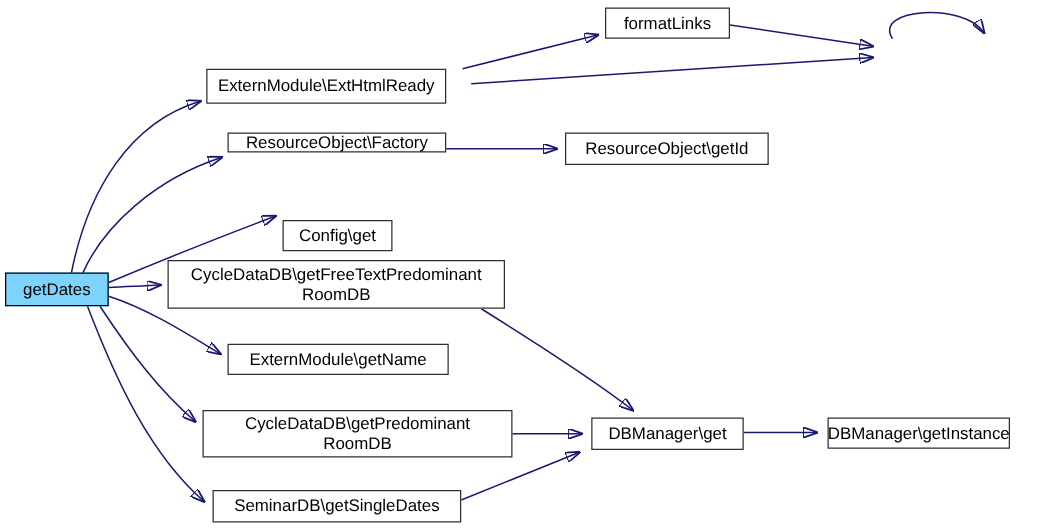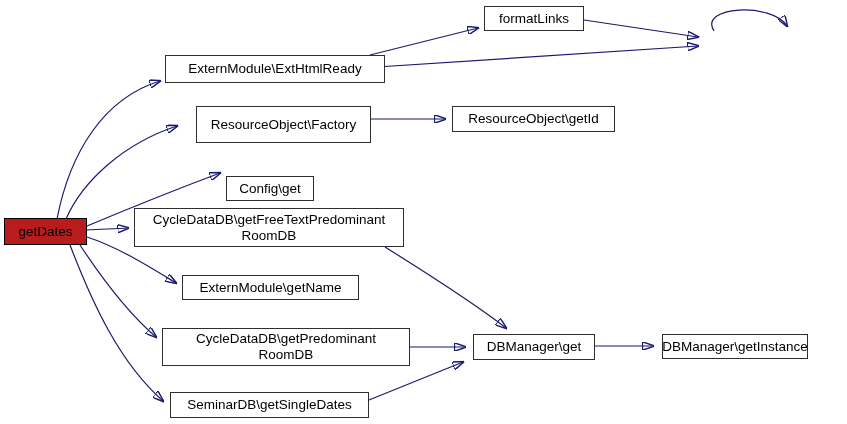--- a/index.html
+++ b/index.html
@@ -30,21 +30,21 @@
     flex-direction: column;
     align-items: center;
     justify-content: center;
     font-size: 13.5px;
     line-height: 16px;
     color: #000000;
     text-align: right;
     white-space: nowrap;
   }
   .node.highlight {
-    background: #b91c1c;
+    background: #7dd3fc;
     border: 1.5px solid #000000;
   }
 </style>
 </head>
 <body>
 
 <div class="stage">
 
   <svg class="edges" viewBox="0 0 847 424" xmlns="http://www.w3.org/2000/svg">
     <defs>
@@ -67,30 +67,30 @@
     <path d="M 385,247 C 425,272 474,303 506,328" marker-end="url(#arrow)"></path>
     <path d="M 378,347 L 465,347" marker-end="url(#arrow)"></path>
     <path d="M 369,400 L 463,362" marker-end="url(#arrow)"></path>
     <path d="M 595,346 L 653,346" marker-end="url(#arrow)"></path>
   </svg>
 
   <div class="node highlight" style="left:4px; top:218px; width:83px; height:27px">
     <div>getDates</div>
   </div>
 
-  <div class="node" style="left:165px; top:55px; width:220px; height:28px">
+  <div class="node" style="left:165px; top:55px; width:192px; height:28px">
     <div>ExternModule\ExtHtmlReady</div>
   </div>
 
   <div class="node" style="left:484px; top:6px; width:100px; height:25px">
     <div>formatLinks</div>
   </div>
 
 
-  <div class="node" style="left:196px; top:106px; width:175px; height:37px">
+  <div class="node" style="left:182px; top:106px; width:175px; height:16px">
     <div>ResourceObject\Factory</div>
   </div>
 
   <div class="node" style="left:452px; top:106px; width:163px; height:26px">
     <div>ResourceObject\getId</div>
   </div>
 
   <div class="node" style="left:226px; top:176px; width:88px; height:25px">
     <div>Config\get</div>
   </div>

